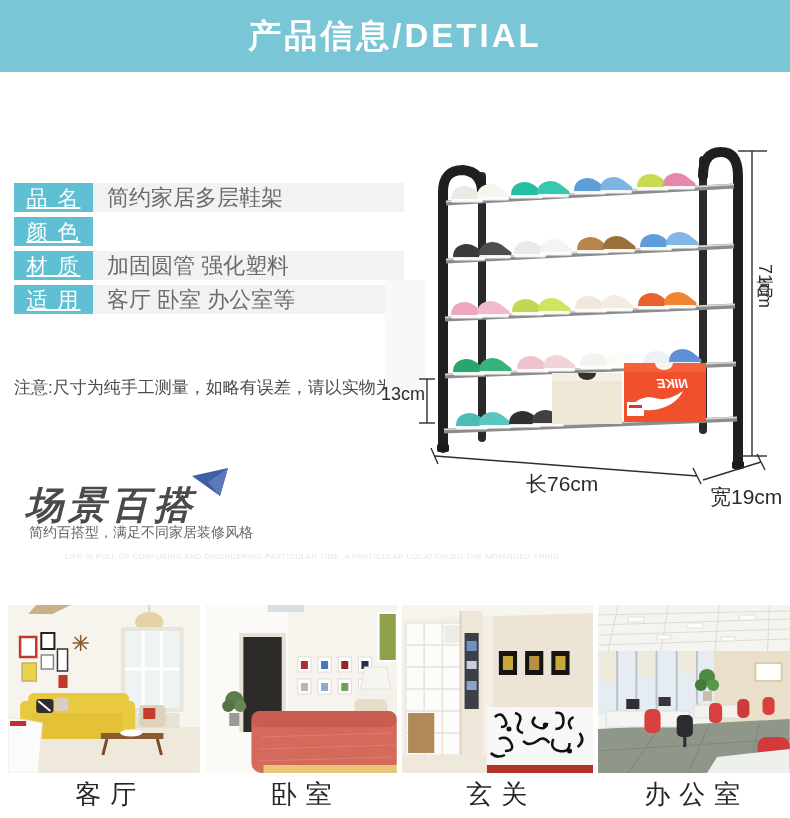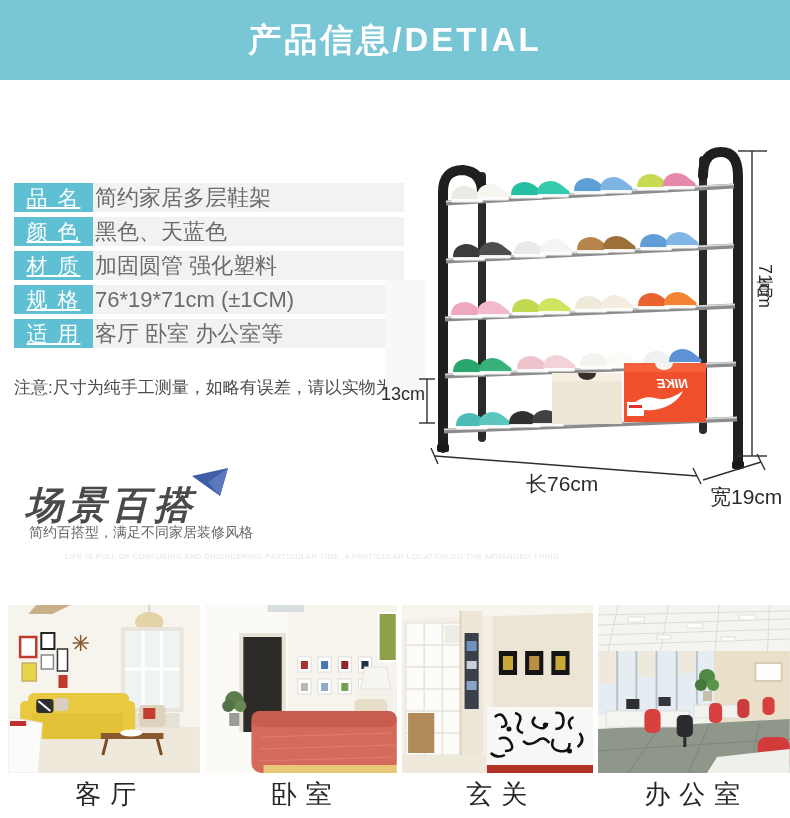--- a/index.html
+++ b/index.html
@@ -1,28 +1,28 @@
 <!DOCTYPE html>
 <html><head>
 <meta charset="utf-8">
 <style>
   html,body{margin:0;padding:0;background:#fff;}
   .page{position:relative;width:790px;height:818px;background:#fff;overflow:hidden;
         font-family:"Liberation Sans","DejaVu Sans",sans-serif;}
   
-  .header{position:absolute;left:0;top:0;width:790px;height:80px;background:#79c7d6;
+  .header{position:absolute;left:0;top:0;width:790px;height:72px;background:#79c7d6;
           display:flex;align-items:center;justify-content:center;}
   .header .title{font-size:33px;font-weight:bold;color:#ffffff;letter-spacing:3px;}
   
   .spec-table{position:absolute;left:14px;top:183px;width:390px;}
   .spec-row{display:flex;height:29px;margin-bottom:5px;}
   .spec-label{width:79px;background:#5fc0d4;color:#fff;font-size:21px;
               display:flex;align-items:center;justify-content:center;letter-spacing:2px;flex:0 0 79px;text-decoration:underline;}
   .spec-value{flex:1;background:#f2f2f2;color:#6b6b6b;font-size:22px;
-              display:flex;align-items:center;padding-left:2px;white-space:nowrap;}
+              display:flex;align-items:center;padding-left:14px;white-space:nowrap;}
   .note{position:absolute;left:14px;top:376px;font-size:17px;color:#4c4c4c;white-space:nowrap;}
   
   .rack-figure{position:absolute;left:370px;top:130px;width:420px;height:390px;}
   .dim{position:absolute;color:#2d2d2d;white-space:nowrap;}
   .dim-height{left:753px;top:264px;font-size:18px;writing-mode:vertical-rl;}
   .dim-tier{left:381px;top:384px;font-size:18px;}
   .dim-length{left:506px;top:470px;font-size:21px;margin-left:20px;}
   .dim-depth{left:710px;top:483px;font-size:21px;}
   
   .scene-title{position:absolute;left:25px;top:480px;font-size:38px;font-weight:bold;
@@ -48,29 +48,24 @@
     <div class="title">产品信息/DETIAL</div>
   </div>
 
   <div class="spec-table">
     <div class="spec-row">
       <div class="spec-label">品 名</div>
       <div class="spec-value">简约家居多层鞋架</div>
     </div>
     <div class="spec-row">
       <div class="spec-label">颜 色</div>
-      <div class="spec-value">黑色、天蓝色</div>
     </div>
     <div class="spec-row">
       <div class="spec-label">材 质</div>
       <div class="spec-value">加固圆管 强化塑料</div>
-    </div>
-    <div class="spec-row">
-      <div class="spec-label">规 格</div>
-      <div class="spec-value">76*19*71cm (±1CM)</div>
     </div>
     <div class="spec-row">
       <div class="spec-label">适 用</div>
       <div class="spec-value">客厅 卧室 办公室等</div>
     </div>
   </div>
 
   <div class="note">注意:尺寸为纯手工测量，如略有误差，请以实物为准</div>
 
   <div class="rack-figure">

